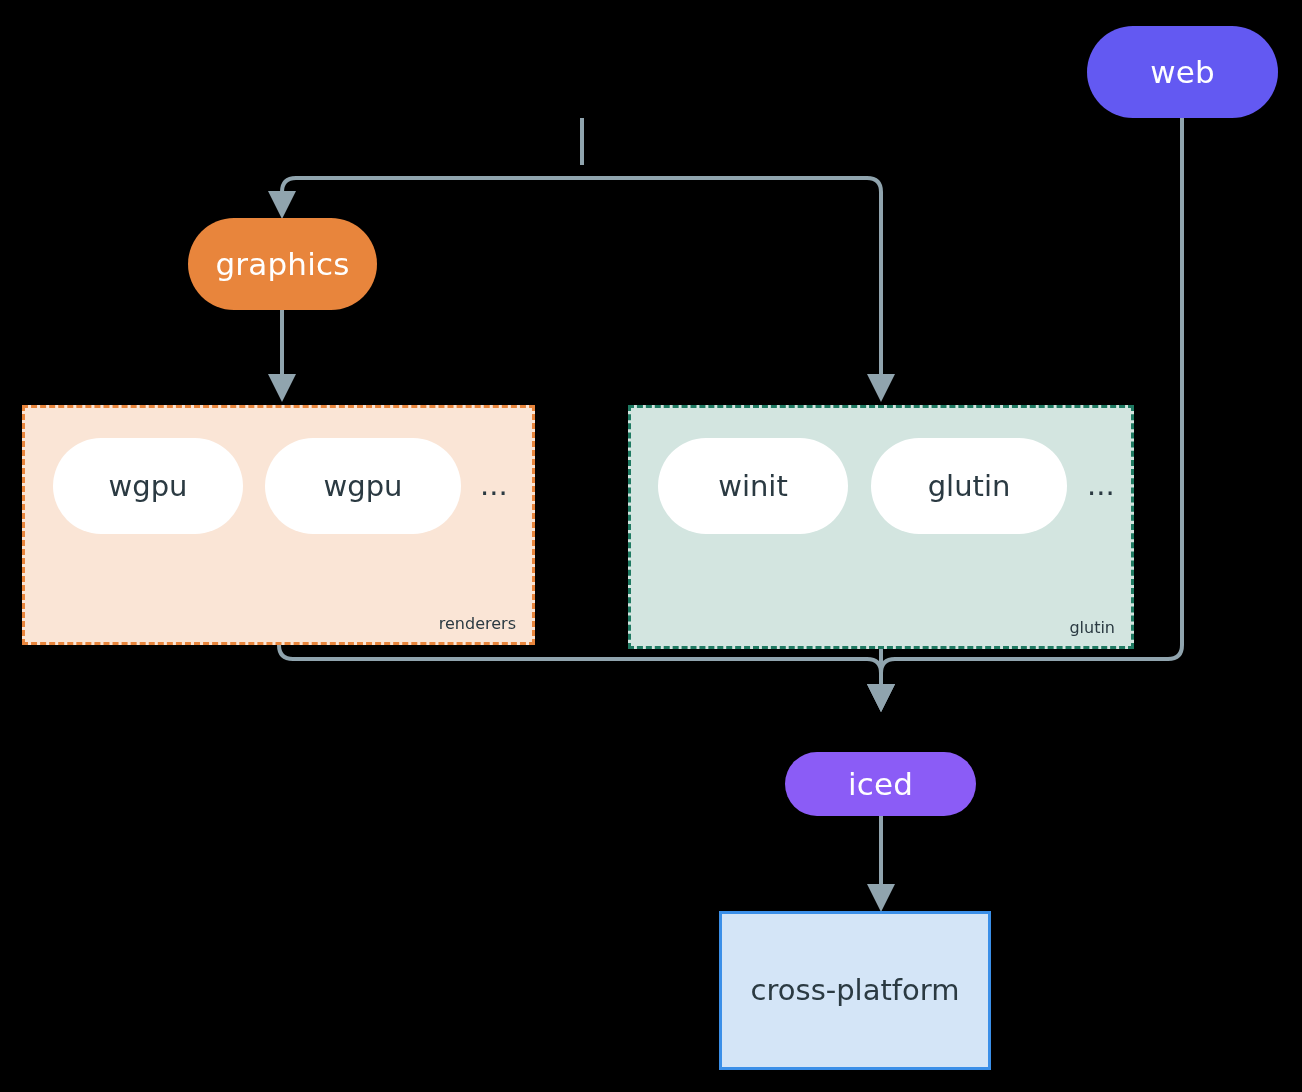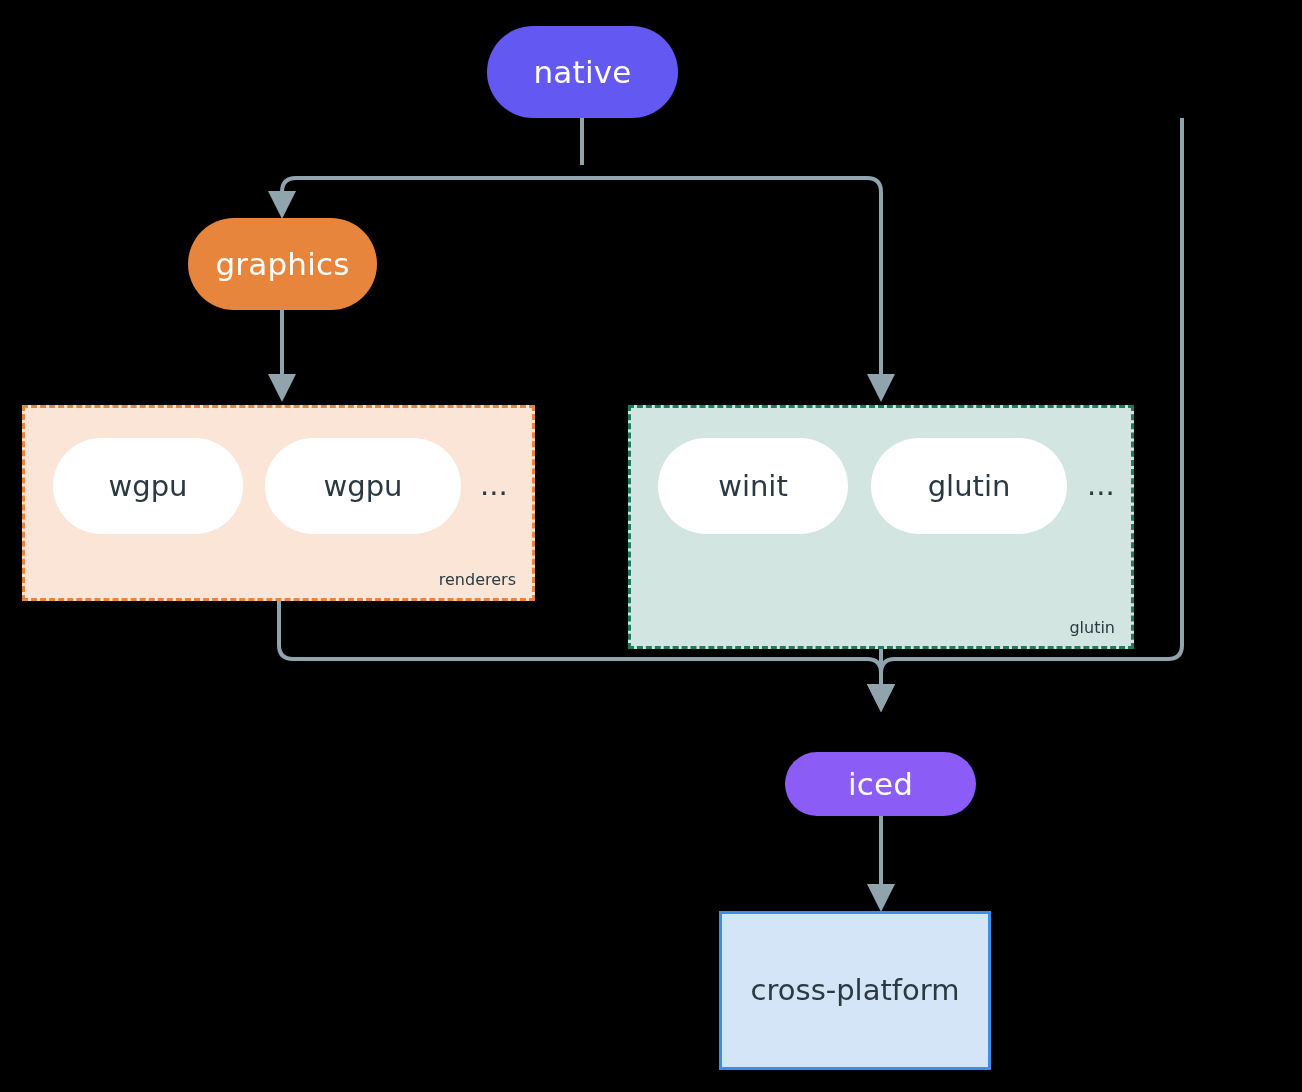--- a/index.html
+++ b/index.html
@@ -67,21 +67,21 @@
     background: #8b5cf6;
   }
   .group {
     position: absolute;
     box-sizing: border-box;
   }
   .group-renderers {
     left: 22px;
     top: 405px;
     width: 513px;
-    height: 196px;
+    height: 240px;
     background: #FAE5D6;
     border: 3px dashed #E8853C;
   }
   .group-shells {
     left: 628px;
     top: 405px;
     width: 506px;
     height: 244px;
     background: #D3E5E0;
     border: 3px dashed #1F7A62;
@@ -160,24 +160,24 @@
       <path d="M279,601 L279,645 Q279,659 293,659 L867,659 Q881,659 881,673 L881,698" marker-end="url(#arrowhead)"></path>
 
       <path d="M881,601 L881,698" marker-end="url(#arrowhead)"></path>
 
       <path d="M1182,118 L1182,645 Q1182,659 1168,659 L895,659 Q881,659 881,673 L881,698" marker-end="url(#arrowhead)"></path>
 
       <path d="M881,802 L881,898" marker-end="url(#arrowhead)"></path>
     </g>
   </svg>
 
-  <div class="node pill pill-native">
-    <span>native</span>
-  </div>
-
+
+  <div class="node pill pill-web">
+    <span>web</span>
+  </div>
 
   <div class="node pill pill-graphics">
     <span>graphics</span>
   </div>
 
   <div class="group group-renderers">
     <div class="chip chip-wgpu">
       <span>wgpu</span>
     </div>
     <div class="chip chip-glow">

